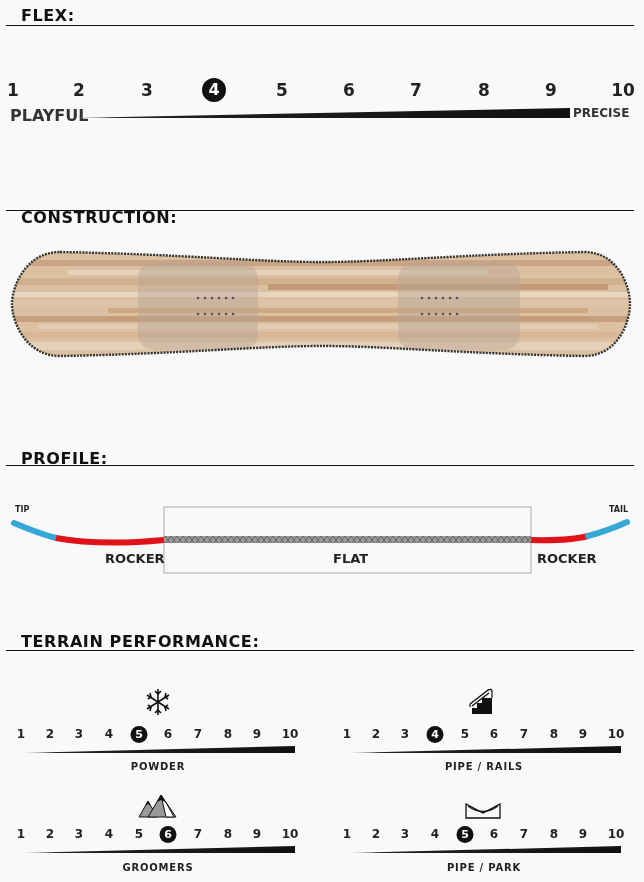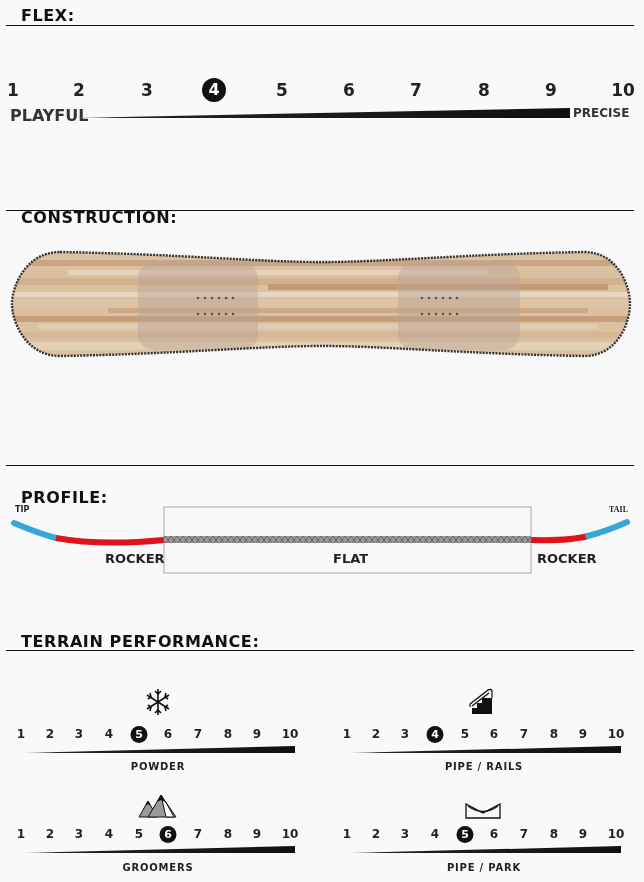--- a/index.html
+++ b/index.html
@@ -92,39 +92,39 @@
         <circle cx="421" cy="68" r="1.3"></circle>
         <circle cx="428" cy="68" r="1.3"></circle>
         <circle cx="435" cy="68" r="1.3"></circle>
         <circle cx="442" cy="68" r="1.3"></circle>
         <circle cx="449" cy="68" r="1.3"></circle>
     </g>
   </g>
   <path d="M52,6 C170,8 250,16 314,16 C378,16 458,8 576,6 C610,6 622,40 622,58 C622,76 610,110 576,110 C458,108 378,100 314,100 C250,100 170,108 52,110 C18,110 4,76 4,58 C4,40 18,6 52,6 Z" fill="none" stroke="#333" stroke-width="2.4" stroke-dasharray="2 1.2"></path>
 </svg>
 
-<div class="sec-title" style="top:449px;margin-top:39px;">PROFILE:</div>
+<div class="sec-title" style="top:449px;">PROFILE:</div>
 <div class="sec-rule" style="top:465px;"></div>
 
 <svg class="icon" style="left:0;top:500px;" width="644" height="80" viewBox="0 0 644 80">
   <defs>
     <pattern id="xx" width="6" height="8" patternUnits="userSpaceOnUse">
       <rect width="6" height="8" fill="#9a9a9a"></rect>
       <path d="M0,0 L6,8 M6,0 L0,8" stroke="#555" stroke-width="0.8"></path>
     </pattern>
   </defs>
   <rect x="164" y="7" width="367" height="66" fill="none" stroke="#aaa" stroke-width="1"></rect>
   <rect x="164" y="36" width="367" height="7" fill="url(#xx)"></rect>
   <path d="M14,23 Q40,34 56,38" stroke="#35a8d8" stroke-width="6" fill="none" stroke-linecap="round"></path>
   <path d="M56,38 Q100,46 164,40" stroke="#e0131b" stroke-width="6" fill="none"></path>
   <path d="M531,40 Q570,41 588,36" stroke="#e0131b" stroke-width="6" fill="none"></path>
   <path d="M588,36 Q610,30 627,22" stroke="#35a8d8" stroke-width="6" fill="none" stroke-linecap="round"></path>
 </svg>
 <div class="profile-lbl" style="left:15px;top:505px;font-size:8px;">TIP</div>
-<div class="profile-lbl" style="left:609px;top:505px;font-size:8px;font-family:Liberation Serif, serif;">TAIL</div>
+<div class="profile-lbl" style="left:609px;top:505px;font-size:8px;">TAIL</div>
 <div class="profile-lbl" style="left:105px;top:551px;font-size:13px;">ROCKER</div>
 <div class="profile-lbl" style="left:333px;top:551px;font-size:13px;">FLAT</div>
 <div class="profile-lbl" style="left:537px;top:551px;font-size:13px;">ROCKER</div>
 
 <div class="sec-title" style="top:632px;">TERRAIN PERFORMANCE:</div>
 <div class="sec-rule" style="top:650px;"></div>
 
 <svg class="icon" style="left:145px;top:688px;" width="26" height="28" viewBox="0 0 26 28">
   <g stroke="#111" stroke-width="1.6" fill="none">
     <path d="M13,1 V27 M2,7 L24,21 M24,7 L2,21"></path>

